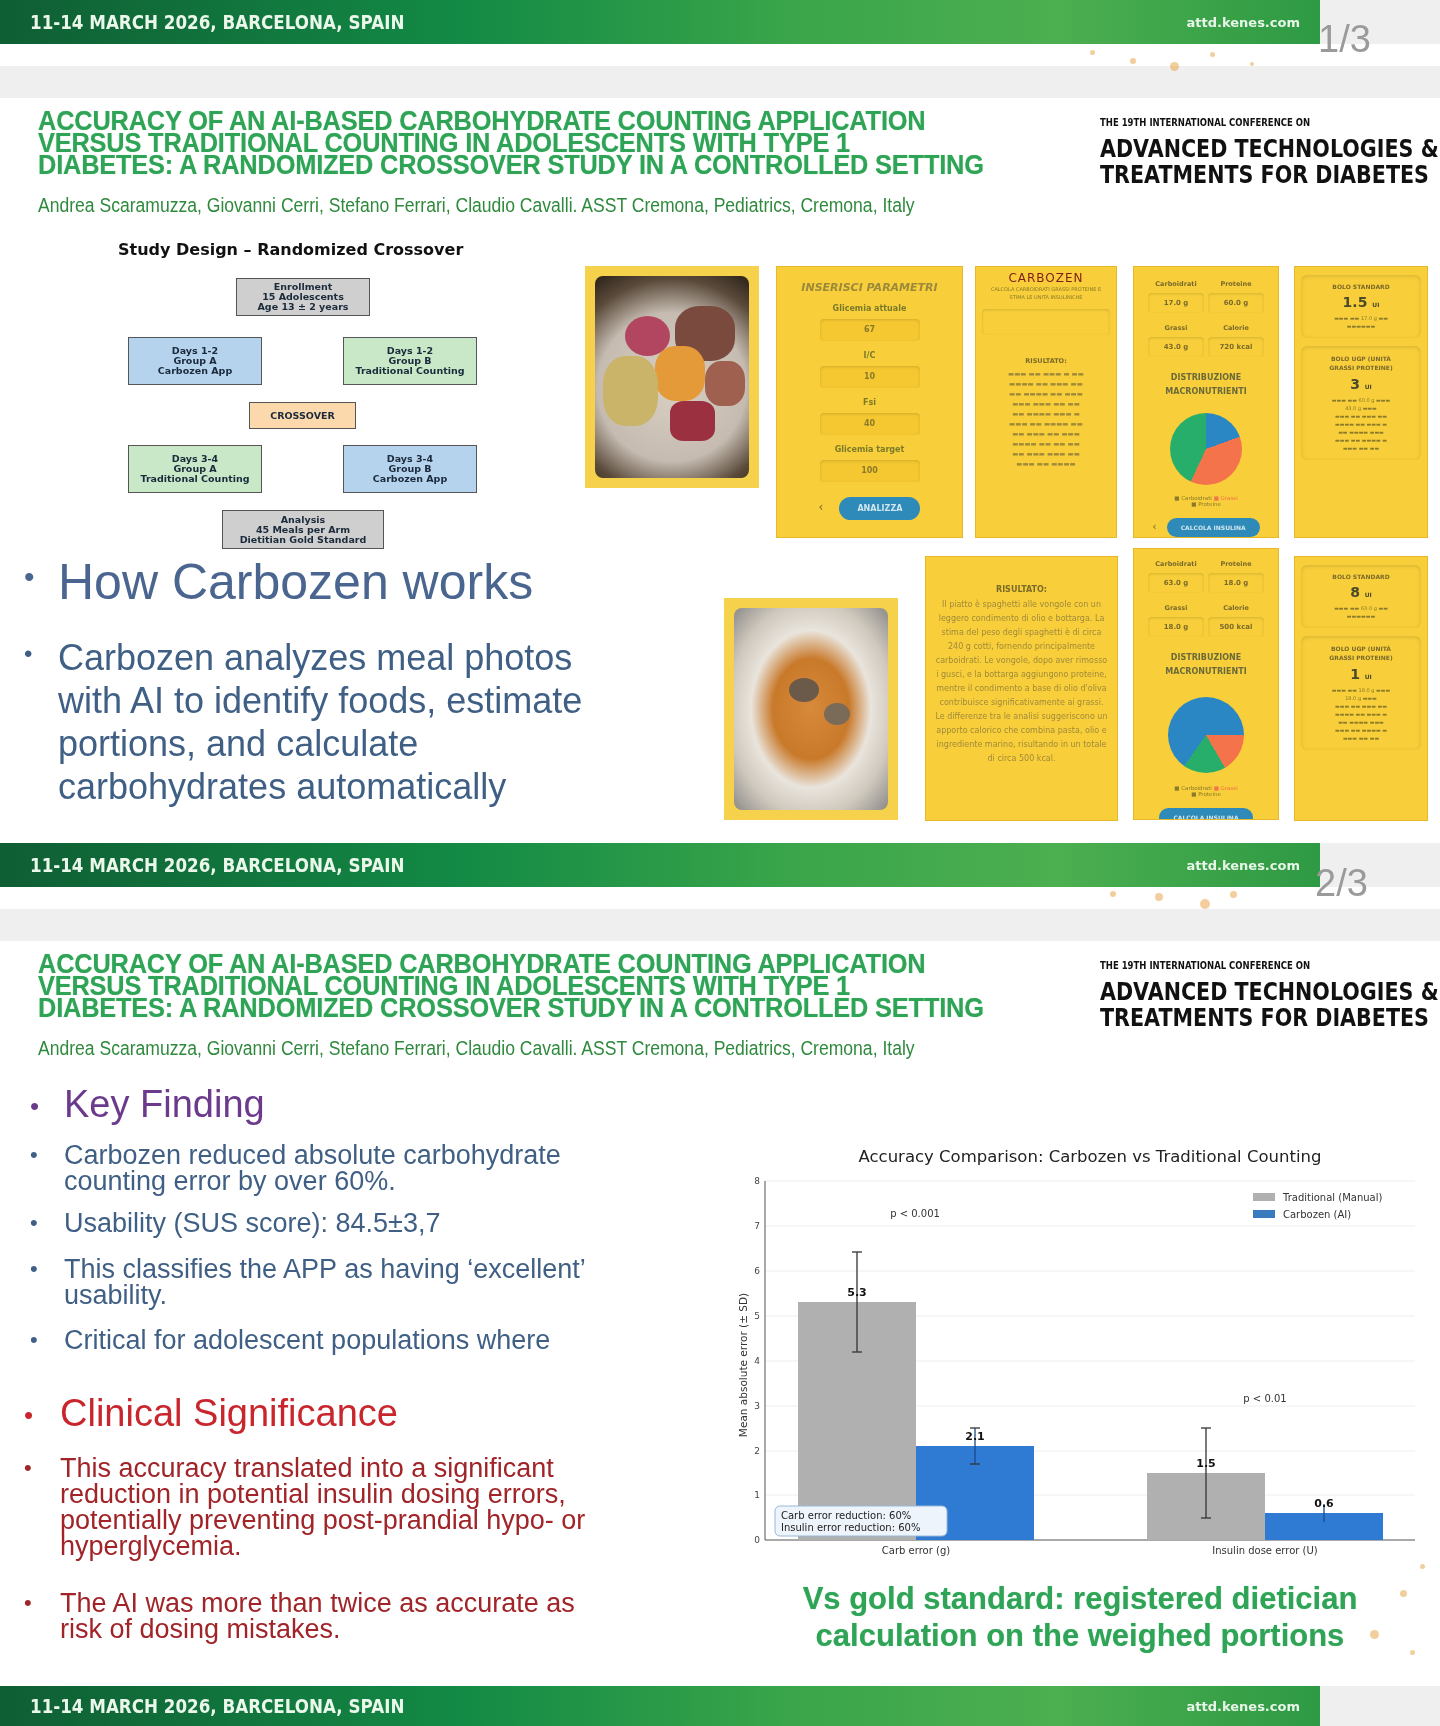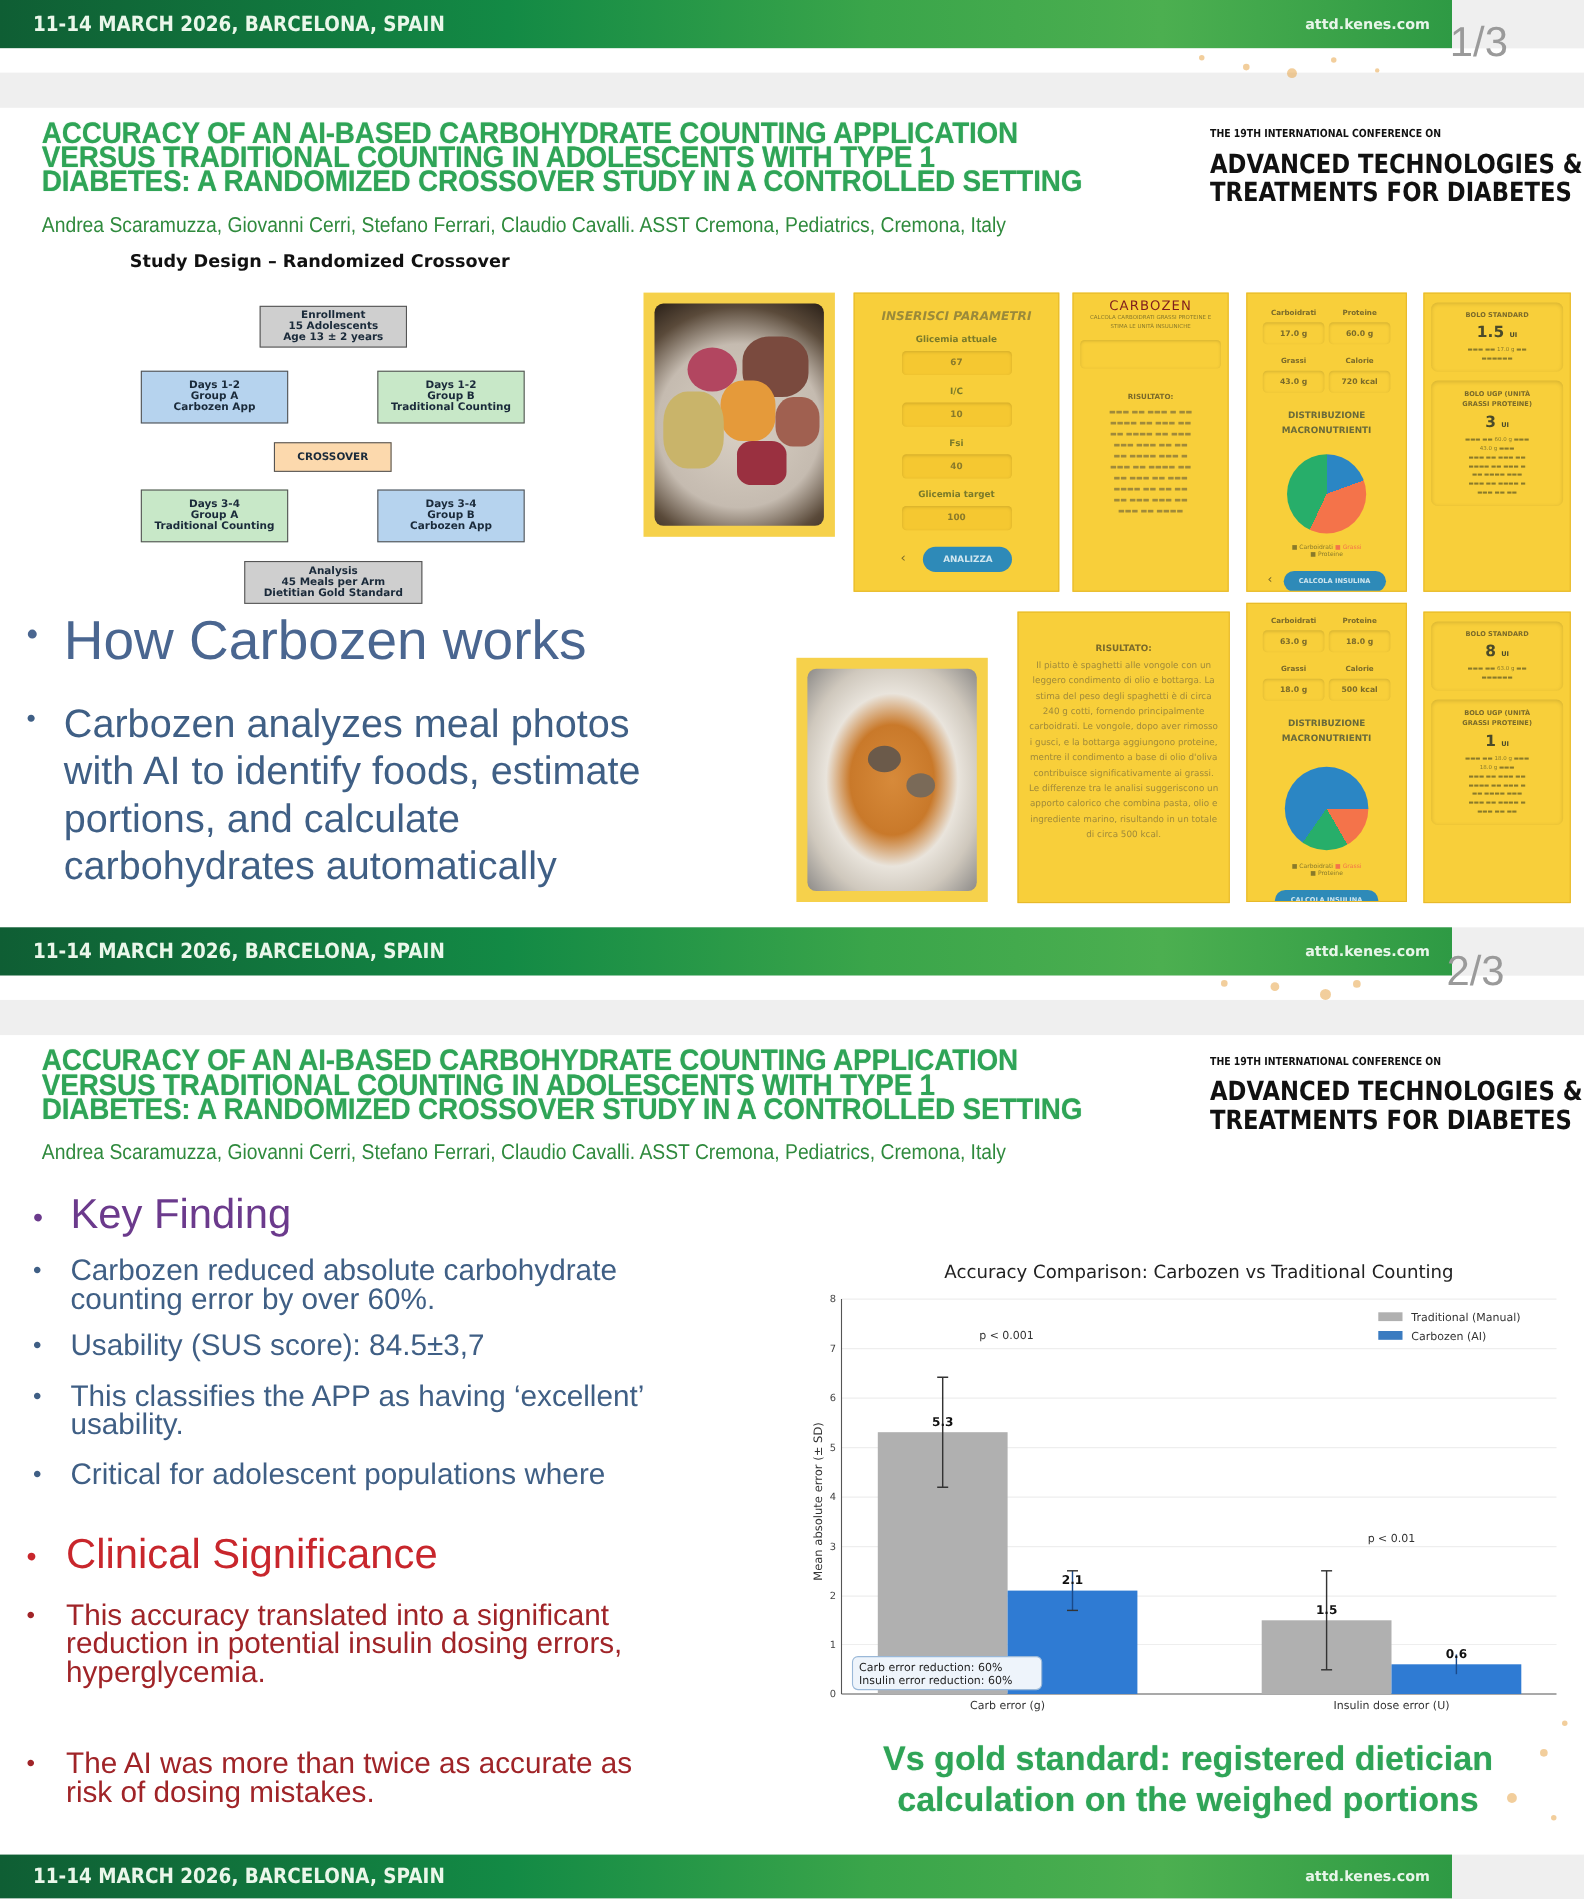--- a/index.html
+++ b/index.html
@@ -9,21 +9,21 @@
 .band .site{font-size:13px;font-weight:bold;color:#e8f5e9}
 .pagenum{position:absolute;font-size:38px;color:#9a9a9a;font-family:"Liberation Sans",sans-serif;font-weight:300}
 .slide{position:absolute;left:0;width:1440px;background:#fff}
 .dots{position:absolute;pointer-events:none}
 .dots span{position:absolute;border-radius:50%;background:#e8a54a;opacity:.55}
 .title{position:absolute;left:38px;color:#2fa457;font-weight:bold;font-size:27px;line-height:22px;letter-spacing:-0.2px;transform:scaleX(.94);transform-origin:left;text-shadow:0 0 1px #8fd3a0}
 .authors{position:absolute;left:38px;font-size:19.5px;color:#2f8a3d;transform:scaleX(.9);transform-origin:left}
 .conf{position:absolute;left:1100px;font-family:"DejaVu Sans",sans-serif;font-weight:bold;color:#111}
 .conf .small{font-size:10px;transform:scaleX(.85);transform-origin:left;display:block;margin-bottom:8px}
 .conf .big{font-size:24px;line-height:26px;display:block;transform:scaleX(.86);transform-origin:left;white-space:nowrap}
-.flow-title{position:absolute;left:118px;top:228px;font-family:"DejaVu Sans",sans-serif;font-weight:bold;font-size:16px;color:#111}
+.flow-title{position:absolute;left:118px;top:240px;font-family:"DejaVu Sans",sans-serif;font-weight:bold;font-size:16px;color:#111}
 .box{position:absolute;border:1.5px solid #555;font-family:"DejaVu Sans",sans-serif;font-weight:bold;font-size:9.5px;line-height:10px;color:#1a2a3a;display:flex;flex-direction:column;align-items:center;justify-content:center;text-align:center}
 .gray{background:#cfcfcf}
 .blue{background:#b6d3ee}
 .green{background:#c8e8c8}
 .orange{background:#fcd9ad}
 .h1{position:absolute;font-size:50px;color:#4a6690}
 .bul{position:absolute;font-size:36px;color:#3f5f85;line-height:43px}
 .dot{position:absolute;font-size:30px}
 .photo{position:absolute;background:#f6d14b;padding:10px}
 .plate{width:100%;height:100%;border-radius:8px;background:radial-gradient(circle at 50% 50%,#e6ddd1 0%,#cfc6bb 45%,#7b6a5a 70%,#3a2f25 100%);position:relative;overflow:hidden}
@@ -260,20 +260,21 @@
   </div>
 
 <div class="kf" style="top:1393px;color:#c8262c;font-size:38px;line-height:40px;left:24px">
   <span class="b" style="font-size:26px;top:2px">•</span>
     <span class="t" style="margin-left:36px">Clinical Significance</span>
 </div>
 <div class="kf" style="top:1455px;left:24px;color:#a02428">
     <span class="b">•</span>
     <span class="t" style="margin-left:36px">This accuracy translated into a significant</span>
     <span class="t" style="margin-left:36px">reduction in potential insulin dosing errors,</span>
+    <span class="t" style="margin-left:36px">potentially preventing post-prandial hypo- or</span>
     <span class="t" style="margin-left:36px">hyperglycemia.</span>
   </div>
 <div class="kf" style="top:1590px;left:24px;color:#a02428">
     <span class="b">•</span>
     <span class="t" style="margin-left:36px">The AI was more than twice as accurate as</span>
     <span class="t" style="margin-left:36px">risk of dosing mistakes.</span>
   </div>
 
 <div class="chart">
   <svg width="690" height="420" viewBox="0 0 690 420" font-family="DejaVu Sans, sans-serif">

